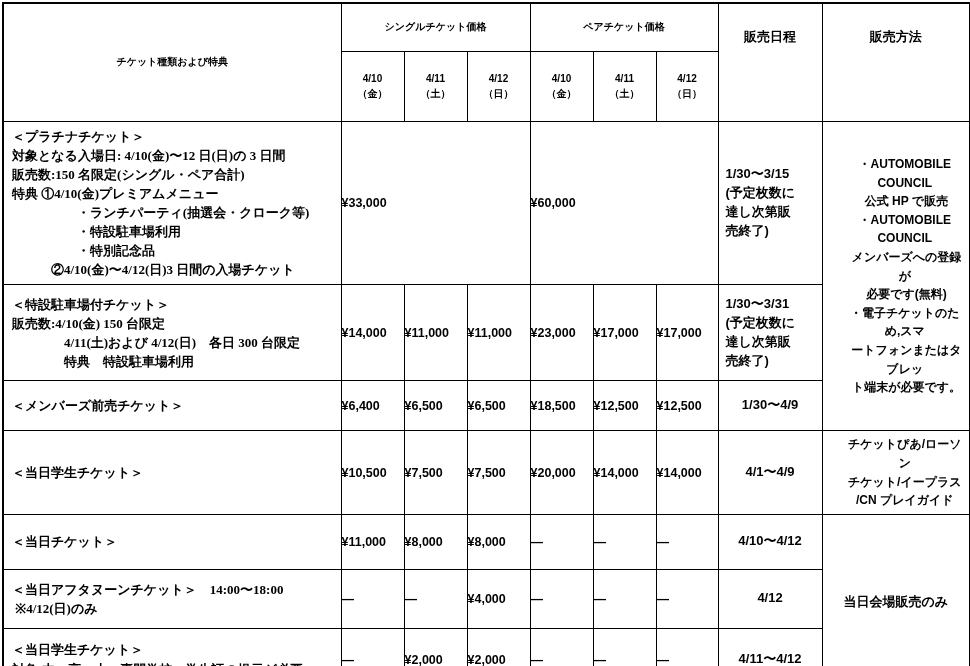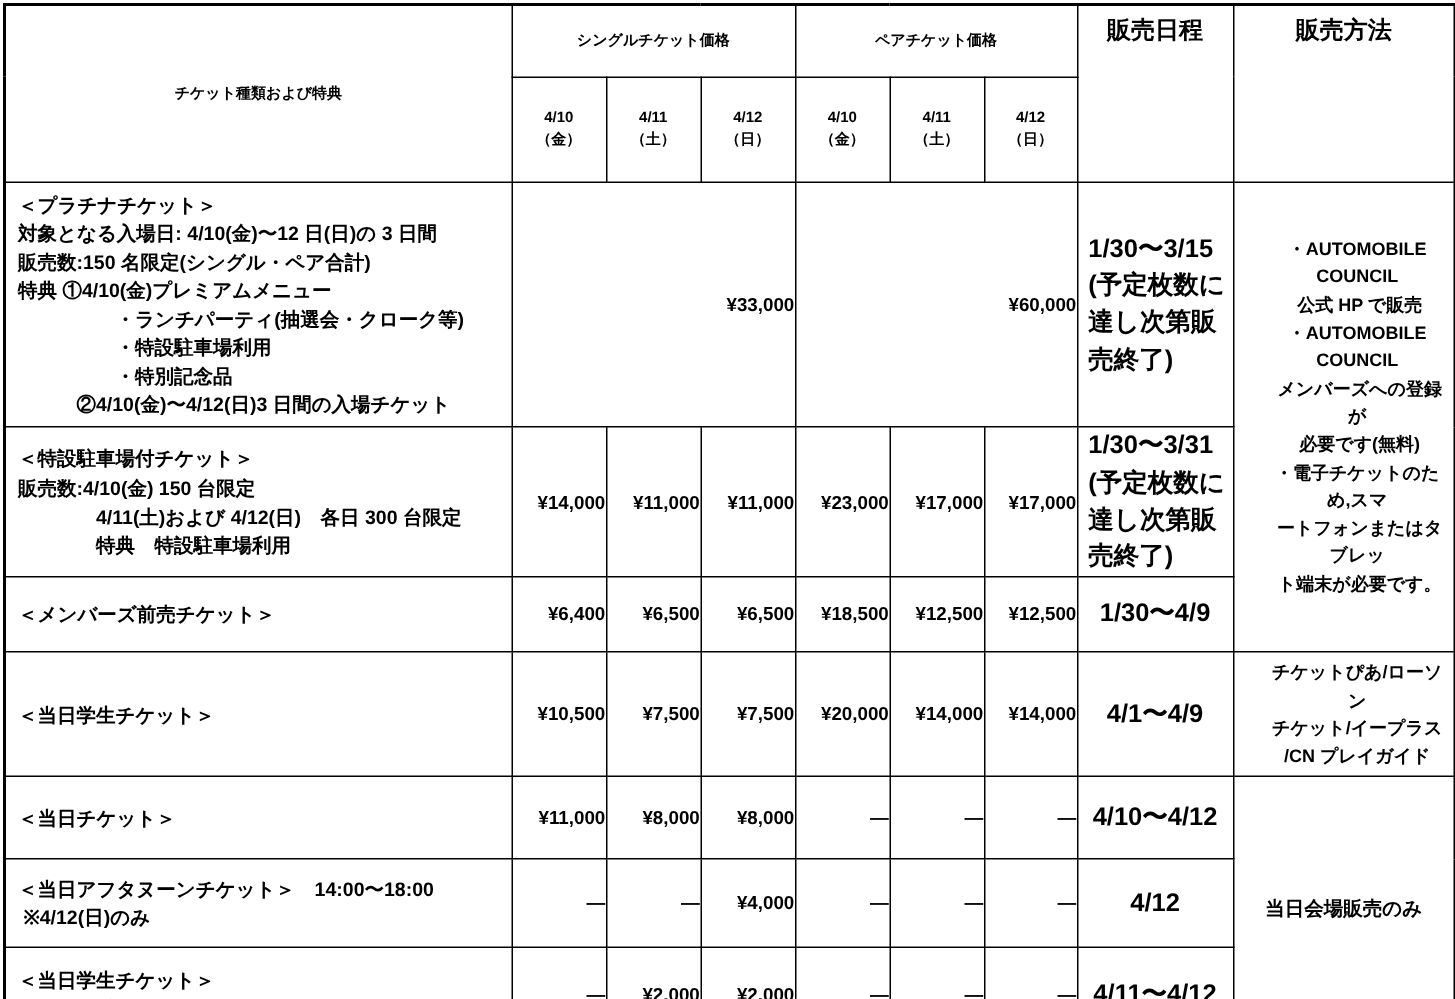--- a/index.html
+++ b/index.html
@@ -25,42 +25,43 @@
     vertical-align: middle;
     overflow: hidden;
     padding: 0;
   }
   .pre { white-space: pre-wrap; }
   .hdr-main {
     font-size: 10px;
     text-align: center;
   }
   .hdr-side {
-    font-size: 16px;
+    font-size: 13px;
     text-align: center;
     vertical-align: top;
-    padding-top: 6px;
+    padding-top: 24px;
   }
   .hdr-date {
     font-size: 10px;
     text-align: center;
     line-height: 1.5;
   }
   .label-cell {
     font-size: 13px;
     text-align: left;
     padding: 5px 4px 5px 8px;
     line-height: 1.47;
+    font-family: Liberation Serif, serif;
   }
   .price-cell {
     font-size: 12.5px;
-    text-align: right;
+    text-align: left;
   }
   .sched-cell {
-    font-size: 17px;
+    font-size: 13px;
     text-align: center;
     line-height: 1.45;
   }
   .sched-left {
     text-align: left;
     padding-left: 7px;
   }
   .method-cell {
     font-size: 12px;
     text-align: center;

